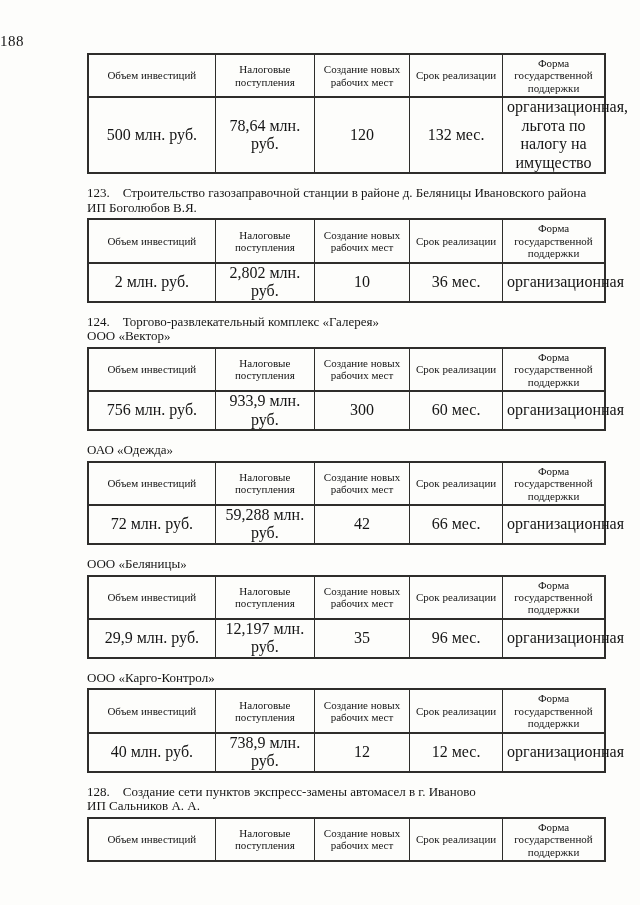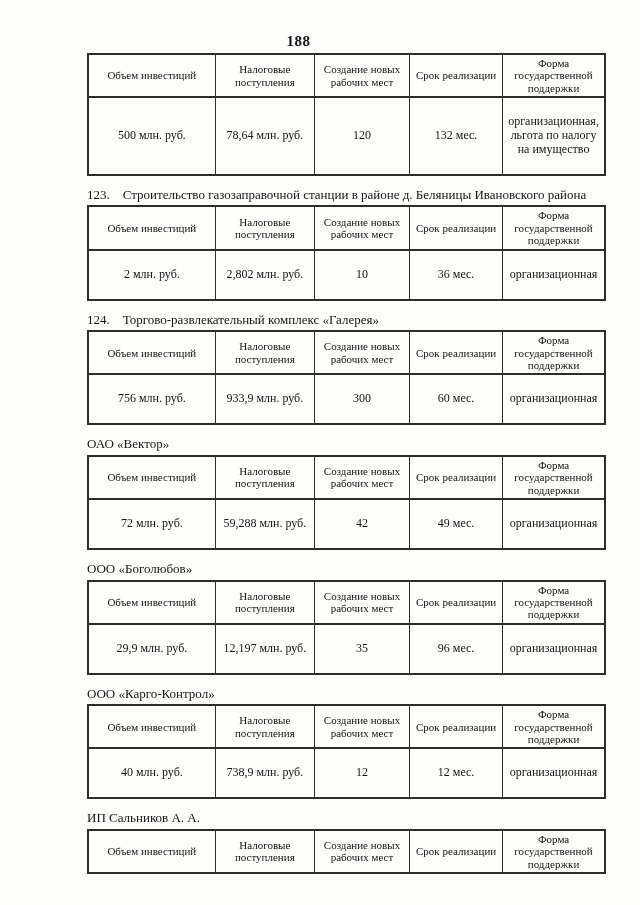--- a/index.html
+++ b/index.html
@@ -1,41 +1,41 @@
 <!DOCTYPE html>
 <html lang="ru"><head>
 <meta charset="utf-8">
 <style>
   html,body{margin:0;padding:0;}
   body{
     width:640px;height:905px;background:#fdfdfb;overflow:hidden;
     font-family:"Liberation Serif","DejaVu Serif",serif;color:#151515;
   }
   .pagenum{
-    text-align:center;padding:33px 43px 0 0;
-    font-size:15px;font-weight:bold;letter-spacing:.5px;
+    text-align:left;padding:33px 43px 0 0;
+    font-size:15px;font-weight:normal;letter-spacing:.5px;
   }
   .content{width:519px;margin-left:87px;}
   .first-table{margin-top:24px;}
   .proj{margin-top:12px;}
   .heading{margin:0;font-size:13px;line-height:14.5px;text-align:justify;}
   .num{margin-right:13px;}
   .org{margin:0;font-size:13px;line-height:14.5px;}
   table.ptable{
     width:100%;border-collapse:collapse;table-layout:fixed;
     margin-top:3px;border:2px solid #2e2d2b;
   }
   table.ptable th,table.ptable td{border:1px solid #2e2d2b;}
   table.ptable thead tr{border-bottom:2px solid #2e2d2b;}
   table.ptable th{
     font-weight:normal;font-size:11px;line-height:1.13;
     padding:2px 3px;text-align:center;vertical-align:middle;height:37px;
   }
   table.ptable td{
-    font-size:12px;line-height:1.16;padding:17px 4px;
+    font-size:16px;line-height:1.16;padding:0 4px;
     text-align:center;vertical-align:middle;
   }
   col.c1{width:24.6%;}col.c2{width:19.2%;}col.c3{width:18.4%;}
   col.c4{width:18%;}col.c5{width:19.8%;}
 </style>
 </head>
 <body>
 
 <div class="pagenum">188</div>
 
@@ -66,20 +66,21 @@
         <td>132 мес.</td>
         <td>организационная, льгота по налогу на имущество</td>
       </tr>
     </tbody>
   </table>
 
   <section class="proj">
     <p class="heading">
       <span class="num">123.</span><span>Строительство газозаправочной станции в районе д. Беляницы Ивановского района</span>
     </p>
+    <p class="org">ИП Боголюбов В.Я.</p>
     <table class="ptable">
       <colgroup>
           <col class="c1">
           <col class="c2">
           <col class="c3">
           <col class="c4">
           <col class="c5">
         </colgroup>
       <thead>
         <tr>
@@ -99,20 +100,21 @@
           <td>организационная</td>
         </tr>
       </tbody>
     </table>
   </section>
 
   <section class="proj">
     <p class="heading">
       <span class="num">124.</span><span>Торгово-развлекательный комплекс «Галерея»</span>
     </p>
+    <p class="org">ООО «Вектор»</p>
     <table class="ptable">
       <colgroup>
           <col class="c1">
           <col class="c2">
           <col class="c3">
           <col class="c4">
           <col class="c5">
         </colgroup>
       <thead>
         <tr>
@@ -129,21 +131,21 @@
           <td>933,9 млн. руб.</td>
           <td>300</td>
           <td>60 мес.</td>
           <td>организационная</td>
         </tr>
       </tbody>
     </table>
   </section>
 
   <section class="proj">
-    <p class="org">ОАО «Вектор»</p>
+    <p class="org">ОАО «Одежда»</p>
     <table class="ptable">
       <colgroup>
           <col class="c1">
           <col class="c2">
           <col class="c3">
           <col class="c4">
           <col class="c5">
         </colgroup>
       <thead>
         <tr>
@@ -152,29 +154,29 @@
           <th>Создание новых рабочих мест</th>
           <th>Срок реализации</th>
           <th>Форма государственной поддержки</th>
         </tr>
       </thead>
       <tbody>
         <tr>
           <td>72 млн. руб.</td>
           <td>59,288 млн. руб.</td>
           <td>42</td>
-          <td>49 мес.</td>
-          <td>организационная</td>
-        </tr>
-      </tbody>
-    </table>
-  </section>
-
-  <section class="proj">
-    <p class="org">ООО «Боголюбов»</p>
+          <td>66 мес.</td>
+          <td>организационная</td>
+        </tr>
+      </tbody>
+    </table>
+  </section>
+
+  <section class="proj">
+    <p class="org">ООО «Беляницы»</p>
     <table class="ptable">
       <colgroup>
           <col class="c1">
           <col class="c2">
           <col class="c3">
           <col class="c4">
           <col class="c5">
         </colgroup>
       <thead>
         <tr>
@@ -222,20 +224,23 @@
           <td>738,9 млн. руб.</td>
           <td>12</td>
           <td>12 мес.</td>
           <td>организационная</td>
         </tr>
       </tbody>
     </table>
   </section>
 
   <section class="proj">
+    <p class="heading">
+      <span class="num">128.</span><span>Создание сети пунктов экспресс-замены автомасел в г. Иваново</span>
+    </p>
     <p class="org">ИП Сальников А. А.</p>
     <table class="ptable">
       <colgroup>
           <col class="c1">
           <col class="c2">
           <col class="c3">
           <col class="c4">
           <col class="c5">
         </colgroup>
       <thead>

